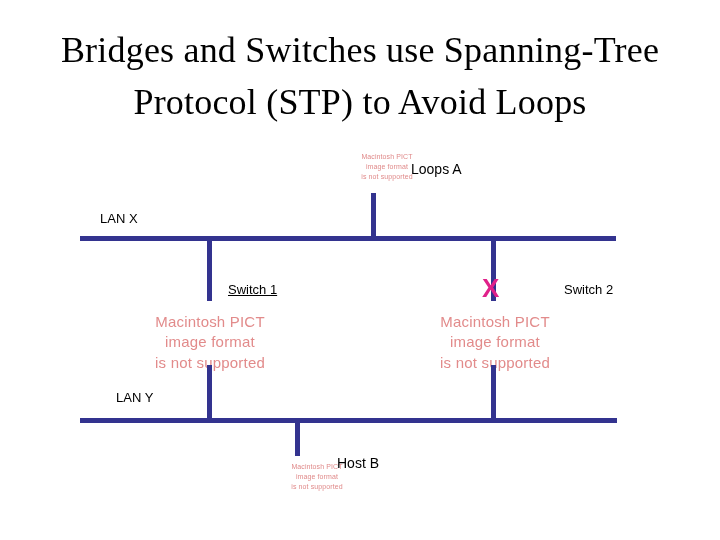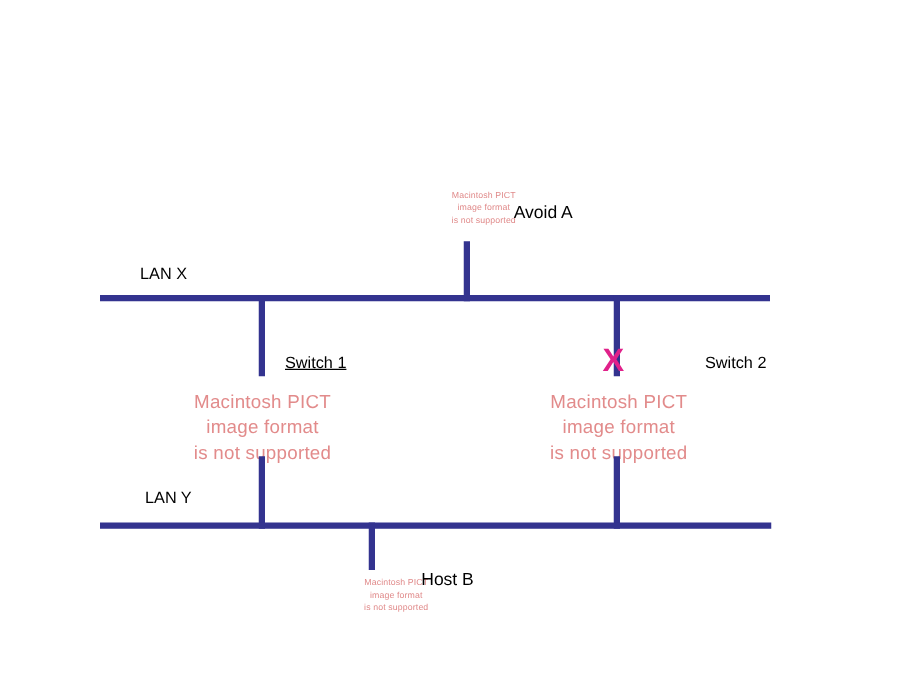--- a/index.html
+++ b/index.html
@@ -88,32 +88,33 @@
     line-height: 1;
     color: #e0218a;
     white-space: nowrap;
   }
 </style>
 </head>
 <body>
 
 <div id="slide">
 
+  <div class="title">Bridges and Switches use Spanning-Tree Protocol (STP) to Avoid Loops</div>
 
   <div class="pict pict-small" style="left:343px; top:152px; width:88px;">
     <span>Macintosh PICT</span>
     <span>image format</span>
     <span>is not supported</span>
   </div>
 
-  <div class="label" style="left:411px; top:161px; font-size:14px;">Avoid A</div>
+  <div class="label" style="left:411px; top:161px; font-size:14px;">Loops A</div>
 
   <div class="v-line" style="left:371px; top:193px; height:48px;"></div>
 
-  <div class="label" style="left:112px; top:211px;">LAN X</div>
+  <div class="label" style="left:100px; top:211px;">LAN X</div>
 
   <div class="lan-line" style="left:80px; top:236px; width:536px;"></div>
 
   <div class="v-line" style="left:207px; top:236px; height:65px;"></div>
 
   <div class="label" style="left:228px; top:282px;text-decoration:underline;">Switch 1</div>
 
   <div class="pict pict-large" style="left:125px; top:312px; width:170px;">
     <span>Macintosh PICT</span>
     <span>image format</span>

